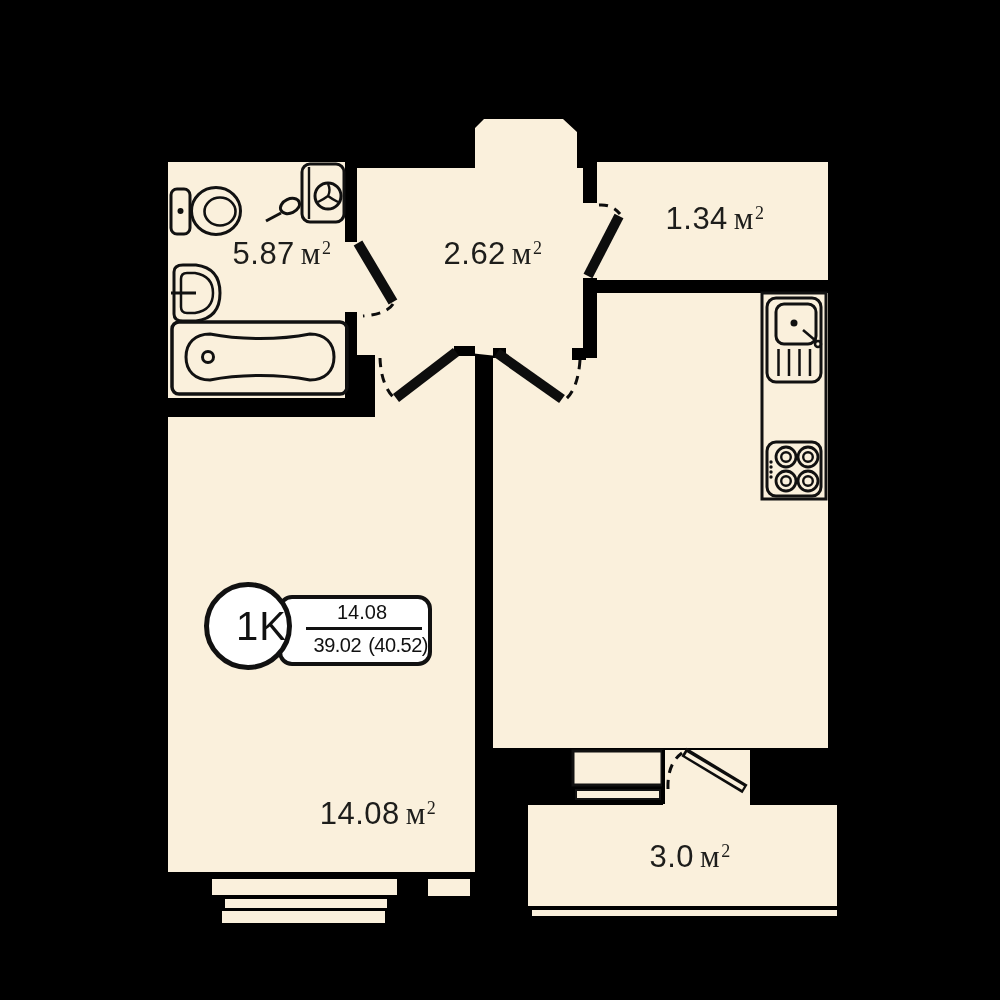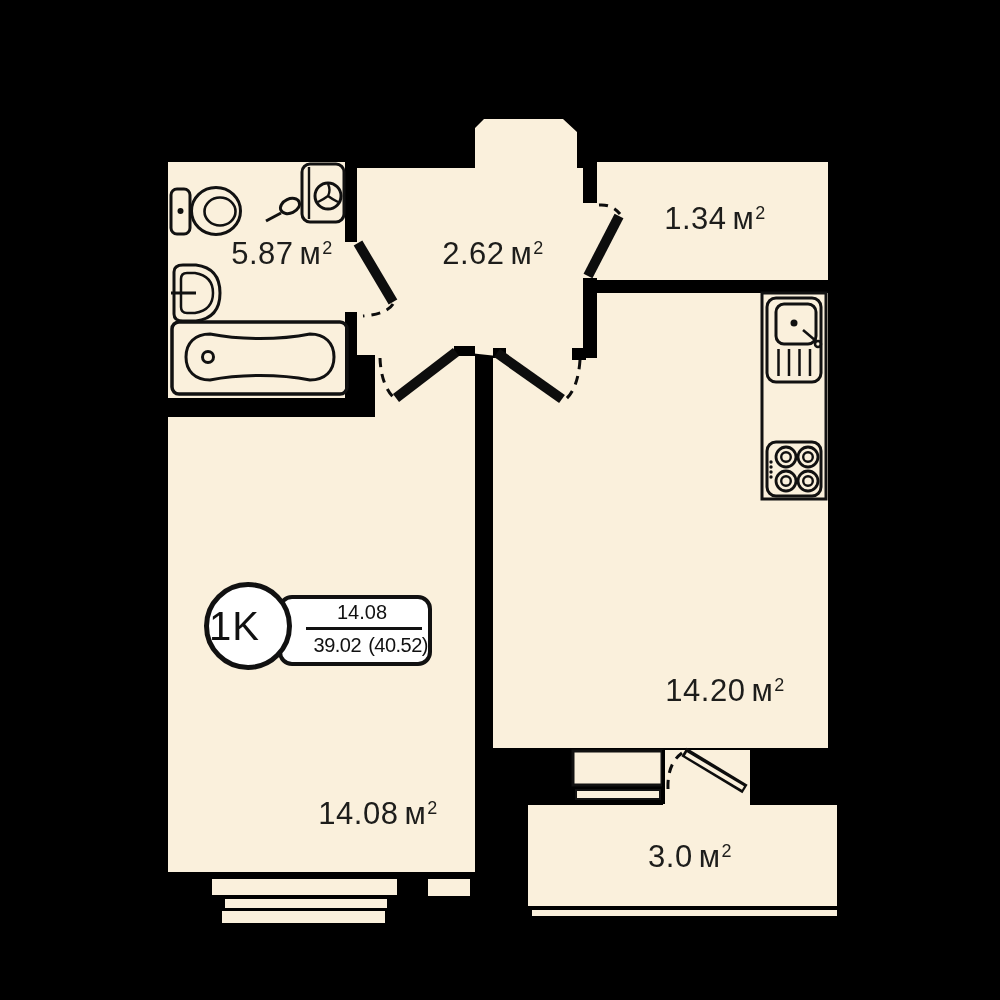--- a/index.html
+++ b/index.html
@@ -1,27 +1,27 @@
 <!DOCTYPE html>
 <html><head>
 <meta charset="utf-8">
 <style>
   html,body{margin:0;padding:0;background:#000;}
   .stage{position:relative;width:1000px;height:1000px;background:#000;overflow:hidden;
          font-family:"Liberation Sans",sans-serif;}
   .stage svg{position:absolute;left:0;top:0;}
   .room-label{position:absolute;transform:translate(-50%,-52%);white-space:nowrap;
               color:#1d1d1b;font-size:31px;letter-spacing:.5px;}
-  .room-label .unit{margin-left:6px;}
+  .room-label .unit{margin-left:6px;font-family:Liberation Serif, serif;}
   .room-label sup{font-size:.58em;position:relative;top:.08em;margin-left:1px;}
   .badge-box{position:absolute;left:278px;top:595px;width:146px;height:63px;
              background:#fff;border:4px solid #111;border-radius:14px;}
   .badge-circle{position:absolute;left:204px;top:582px;width:78px;height:78px;
                 background:#fff;border:5px solid #111;border-radius:50%;
-                display:flex;align-items:center;justify-content:flex-start;
+                display:flex;align-items:center;justify-content:flex-end;
                 font-size:40px;color:#111;letter-spacing:1px;}
   .badge-top{position:absolute;left:300px;top:601px;width:124px;text-align:center;
              font-size:20px;color:#111;}
   .badge-line{position:absolute;left:306px;top:627px;width:116px;height:3px;background:#111;}
   .badge-bottom{position:absolute;left:294px;top:634px;width:134px;text-align:right;
                 font-size:20px;color:#111;letter-spacing:-0.5px;}
   .badge-bottom .paren{margin-left:7px;}
 </style>
 </head>
 <body>
@@ -135,23 +135,20 @@
 
   <div class="room-label" style="left:282px;top:255px">
     <span>5.87</span><span class="unit"><span>м</span><sup>2</sup></span>
   </div>
   <div class="room-label" style="left:493px;top:255px">
     <span>2.62</span><span class="unit"><span>м</span><sup>2</sup></span>
   </div>
   <div class="room-label" style="left:715px;top:220px">
     <span>1.34</span><span class="unit"><span>м</span><sup>2</sup></span>
   </div>
-  <div class="room-label" style="left:725px;top:692px">
-    <span>14.20</span><span class="unit"><span>м</span><sup>2</sup></span>
-  </div>
   <div class="room-label" style="left:378px;top:815px">
     <span>14.08</span><span class="unit"><span>м</span><sup>2</sup></span>
   </div>
   <div class="room-label" style="left:690px;top:858px">
     <span>3.0</span><span class="unit"><span>м</span><sup>2</sup></span>
   </div>
 
   <div class="badge-box"></div>
   <div class="badge-top">14.08</div>
   <div class="badge-line"></div>

